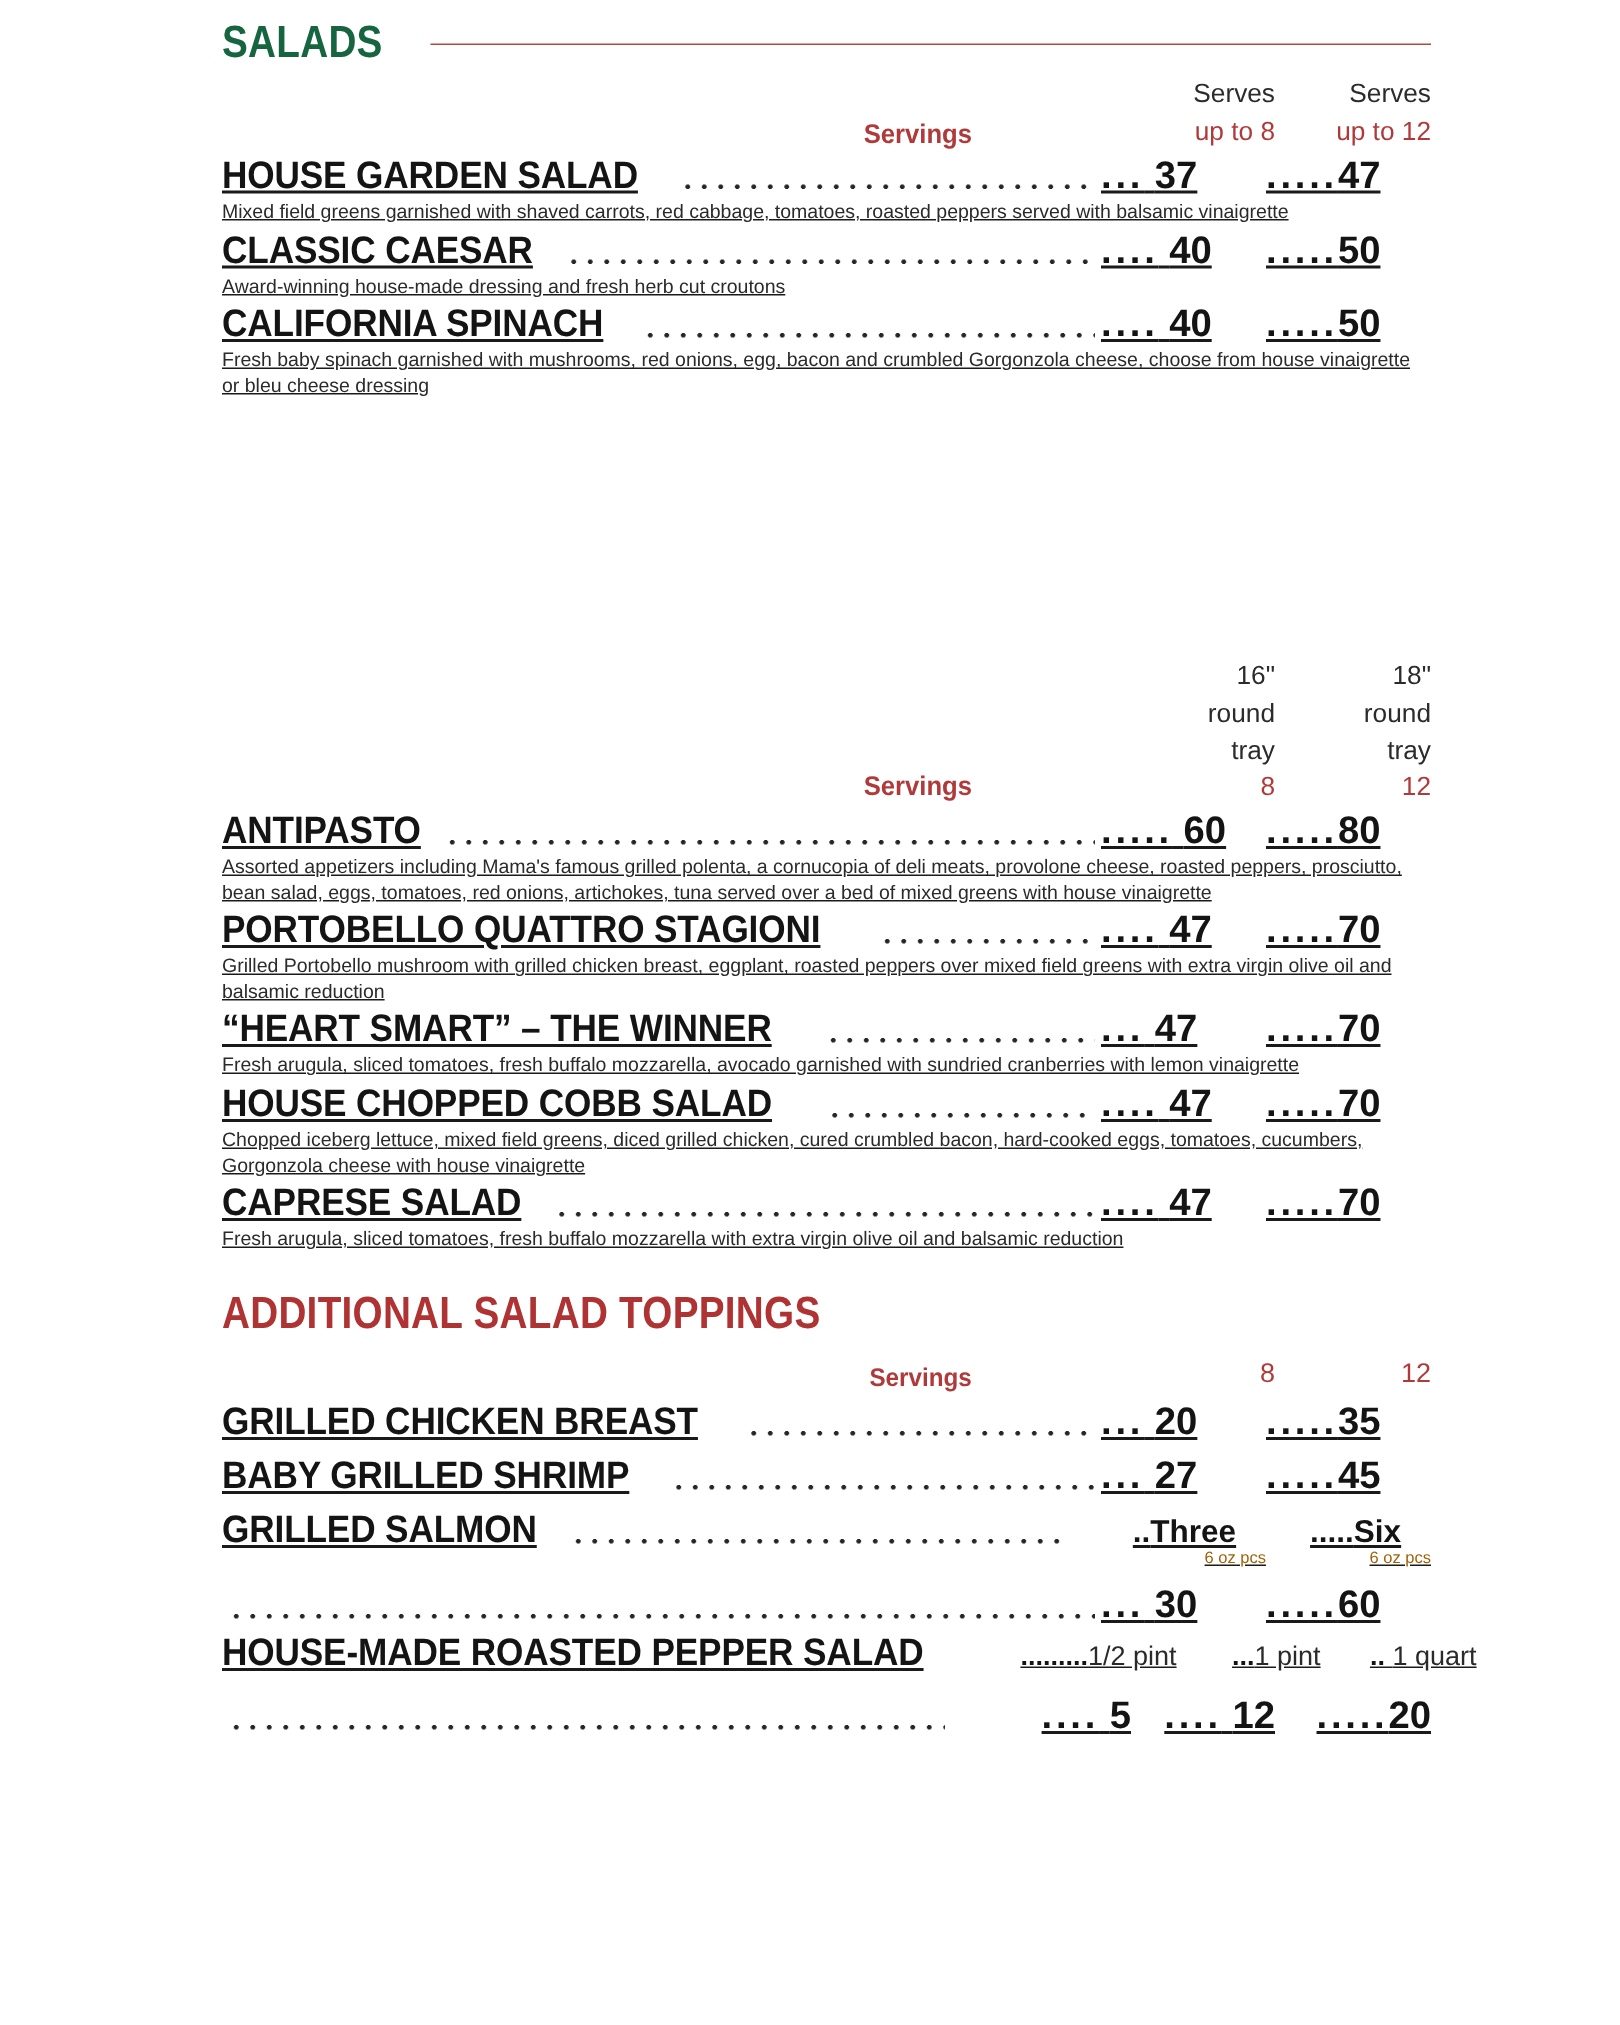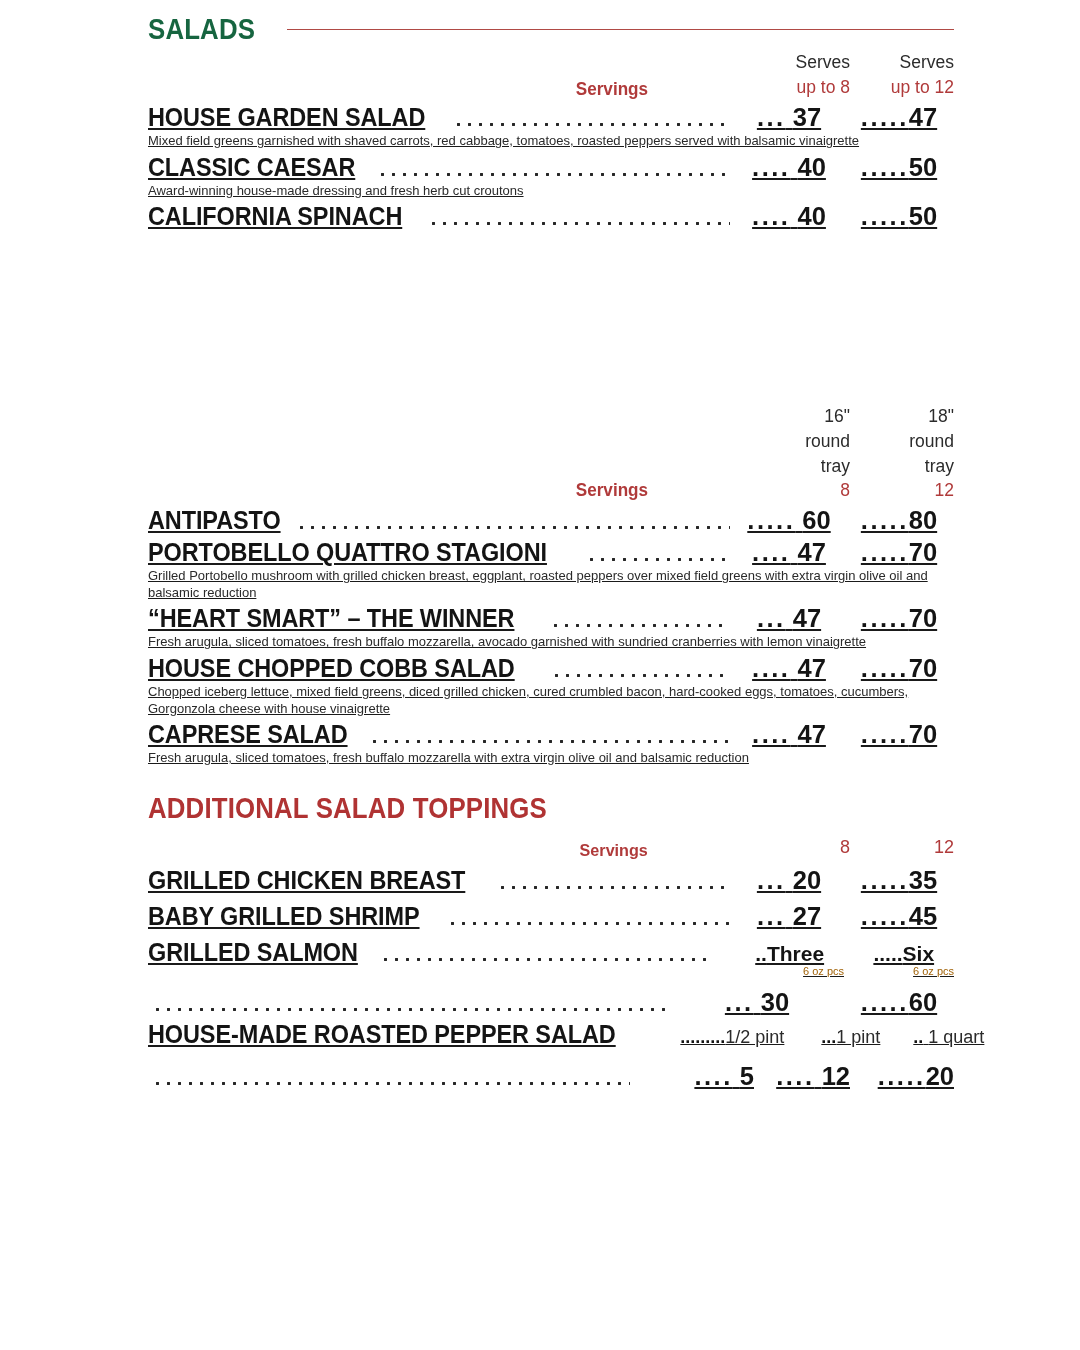--- a/index.html
+++ b/index.html
@@ -125,21 +125,21 @@
     background-size: 11px 3px;
     background-repeat: repeat-x;
   }
   .leader.short { max-width: 330px; flex: 1 1 auto; }
 
   .price {
     flex: 0 0 auto;
     font-size: 25.5px;
     font-weight: 700;
     color: #141414;
-    text-align: center;
+    text-align: left;
     line-height: 1.18;
   }
   .price.p1 { width: 110px; }
   .price.p2 { width: 110px; }
   .price .dots {
     font-weight: 700;
     letter-spacing: 2.5px;
   }
 
   .desc {
@@ -178,21 +178,20 @@
     font-weight: 400;
     color: #a16207;
   }
   .subunit.s1 { width: 110px; }
   .subunit.s2 { width: 110px; }
 
   .leader-only {
     display: flex;
     align-items: baseline;
     width: 100%;
-    gap: 32px;
   }
   .leader-only .leader { flex: 1 1 auto; max-width: none; }
 
   .small-unit {
     font-size: 18px;
     font-weight: 400;
     color: #2a2a2a;
   }
 
   .spacer-xl { height: 162px; }
@@ -247,20 +246,21 @@
       <div class="desc">Award-winning house-made dressing and fresh herb cut croutons</div>
     </div>
 
     <div class="item">
       <div class="item-line">
         <div class="item-name">CALIFORNIA SPINACH</div>
         <div class="leader"></div>
         <div class="price p1"><span class="dots">....</span> <span>40</span></div>
         <div class="price p2"><span class="dots">.....</span><span>50</span></div>
       </div>
+      <div class="desc">Fresh baby spinach garnished with mushrooms, red onions, egg, bacon and crumbled Gorgonzola cheese, choose from house vinaigrette or bleu cheese dressing</div>
     </div>
 
     <div class="spacer-xl"></div>
 
     <div class="colhead tall">
       <div class="servings">Servings</div>
       <div class="col c1">
         <div>16"</div>
         <div>round</div>
         <div>tray</div>
@@ -274,20 +274,21 @@
       </div>
     </div>
 
     <div class="item">
       <div class="item-line">
         <div class="item-name">ANTIPASTO</div>
         <div class="leader"></div>
         <div class="price p1"><span class="dots">.....</span> <span>60</span></div>
         <div class="price p2"><span class="dots">.....</span><span>80</span></div>
       </div>
+      <div class="desc">Assorted appetizers including Mama's famous grilled polenta, a cornucopia of deli meats, provolone cheese, roasted peppers, prosciutto, bean salad, eggs, tomatoes, red onions, artichokes, tuna served over a bed of mixed greens with house vinaigrette</div>
     </div>
 
     <div class="item">
       <div class="item-line">
         <div class="item-name">PORTOBELLO QUATTRO STAGIONI</div>
         <div class="leader short"></div>
         <div class="price p1"><span class="dots">....</span> <span>47</span></div>
         <div class="price p2"><span class="dots">.....</span><span>70</span></div>
       </div>
       <div class="desc">Grilled Portobello mushroom with grilled chicken breast, eggplant, roasted peppers over mixed field greens with extra virgin olive oil and balsamic reduction</div>

